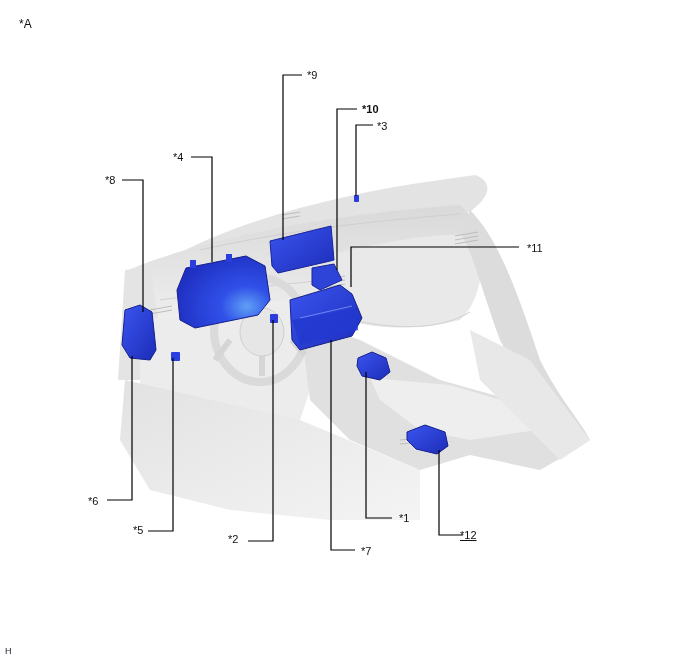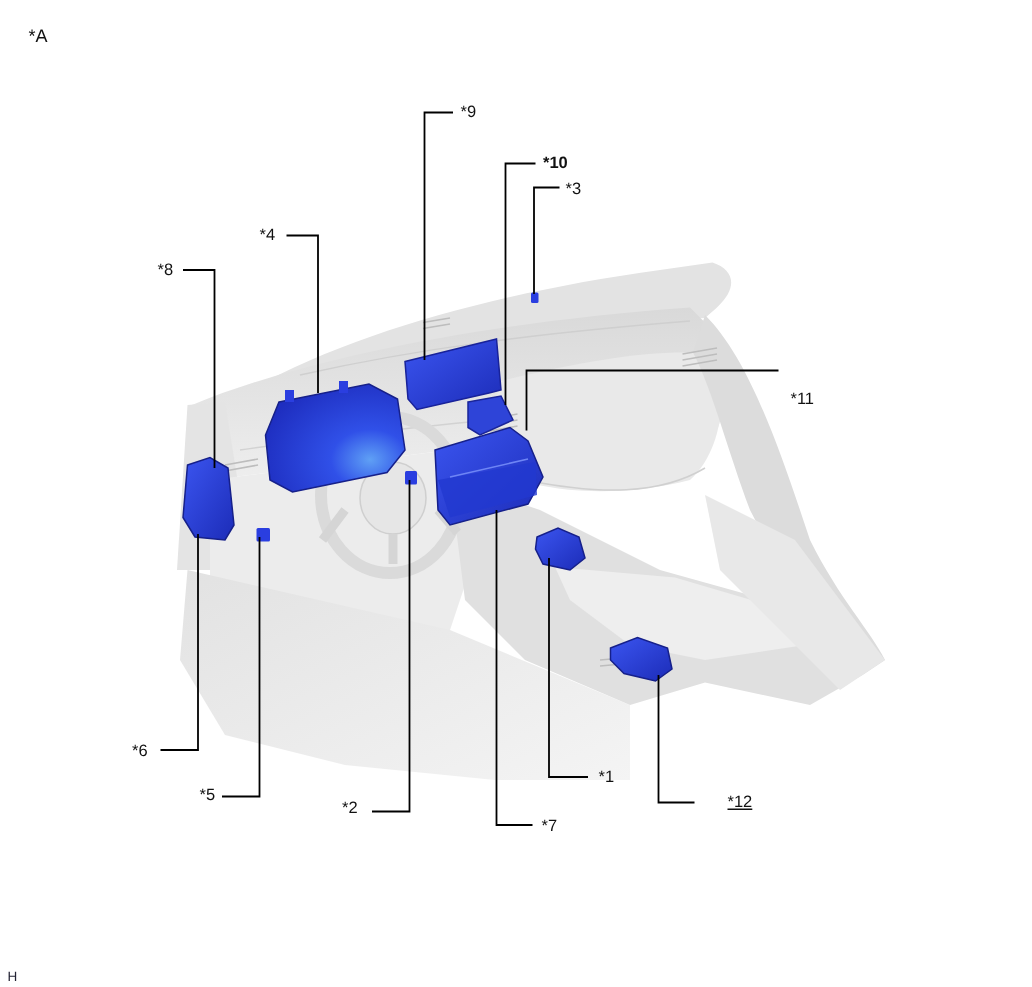--- a/index.html
+++ b/index.html
@@ -151,21 +151,21 @@
 
     <polyline points="463,535 439,535 439,450"></polyline>
   </g>
 </svg>
 
 <div class="label" style="left:307px; top:69px;">*9</div>
 <div class="label" style="left:362px; top:103px;font-weight:bold;">*10</div>
 <div class="label" style="left:377px; top:120px;">*3</div>
 <div class="label" style="left:173px; top:151px;">*4</div>
 <div class="label" style="left:105px; top:174px;">*8</div>
-<div class="label" style="left:527px; top:260px;">*11</div>
+<div class="label" style="left:527px; top:242px;">*11</div>
 <div class="label" style="left:88px; top:495px;">*6</div>
 <div class="label" style="left:133px; top:524px;">*5</div>
 <div class="label" style="left:228px; top:533px;">*2</div>
 <div class="label" style="left:361px; top:545px;">*7</div>
 <div class="label" style="left:399px; top:512px;">*1</div>
-<div class="label" style="left:485px; top:529px;text-decoration:underline;">*12</div>
+<div class="label" style="left:460px; top:529px;text-decoration:underline;">*12</div>
 
 <div class="corner-code" style="left:5px; top:646px;">H</div>
 
 </body></html>

